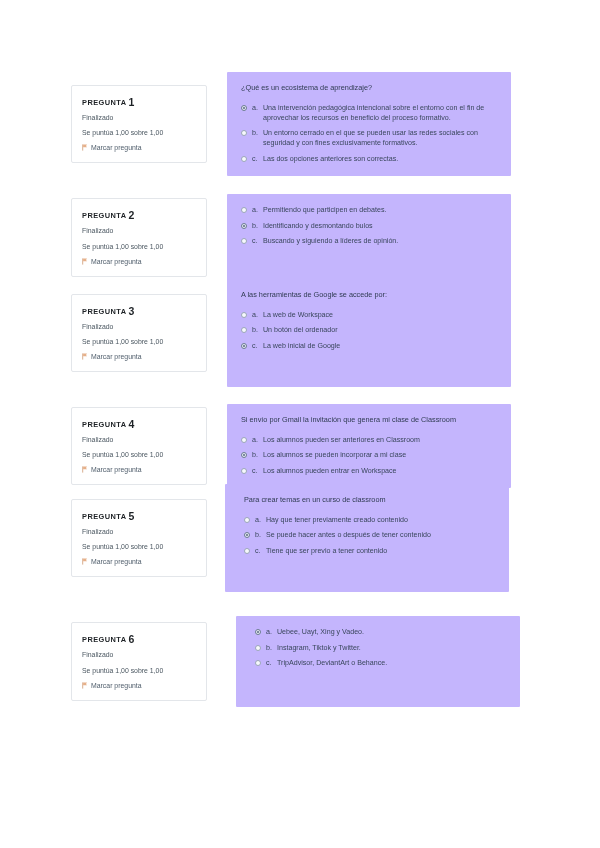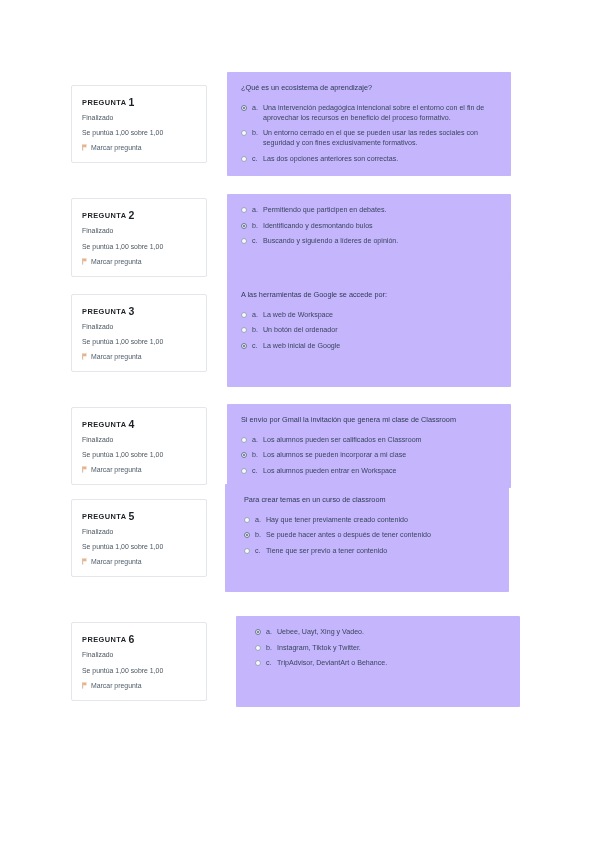--- a/index.html
+++ b/index.html
@@ -269,21 +269,21 @@
           </span>
         <span>Marcar pregunta</span>
       </div>
     </div>
     <div class="qpanel" style="margin-left:20px; width:284px; min-height:79px;">
       <div class="qtext">Si envío por Gmail la invitación que genera mi clase de Classroom</div>
       <div class="opts">
         <div class="opt">
           <span class="radio"></span>
           <span class="opt-letter">a.</span>
-          <span class="opt-text">Los alumnos pueden ser calificados en Classroom</span>
+          <span class="opt-text">Los alumnos pueden ser anteriores en Classroom</span>
         </div>
         <div class="opt">
           <span class="radio checked"></span>
           <span class="opt-letter">b.</span>
           <span class="opt-text">Los alumnos se pueden incorporar a mi clase</span>
         </div>
         <div class="opt">
           <span class="radio"></span>
           <span class="opt-letter">c.</span>
           <span class="opt-text">Los alumnos pueden entrar en Workspace</span>

